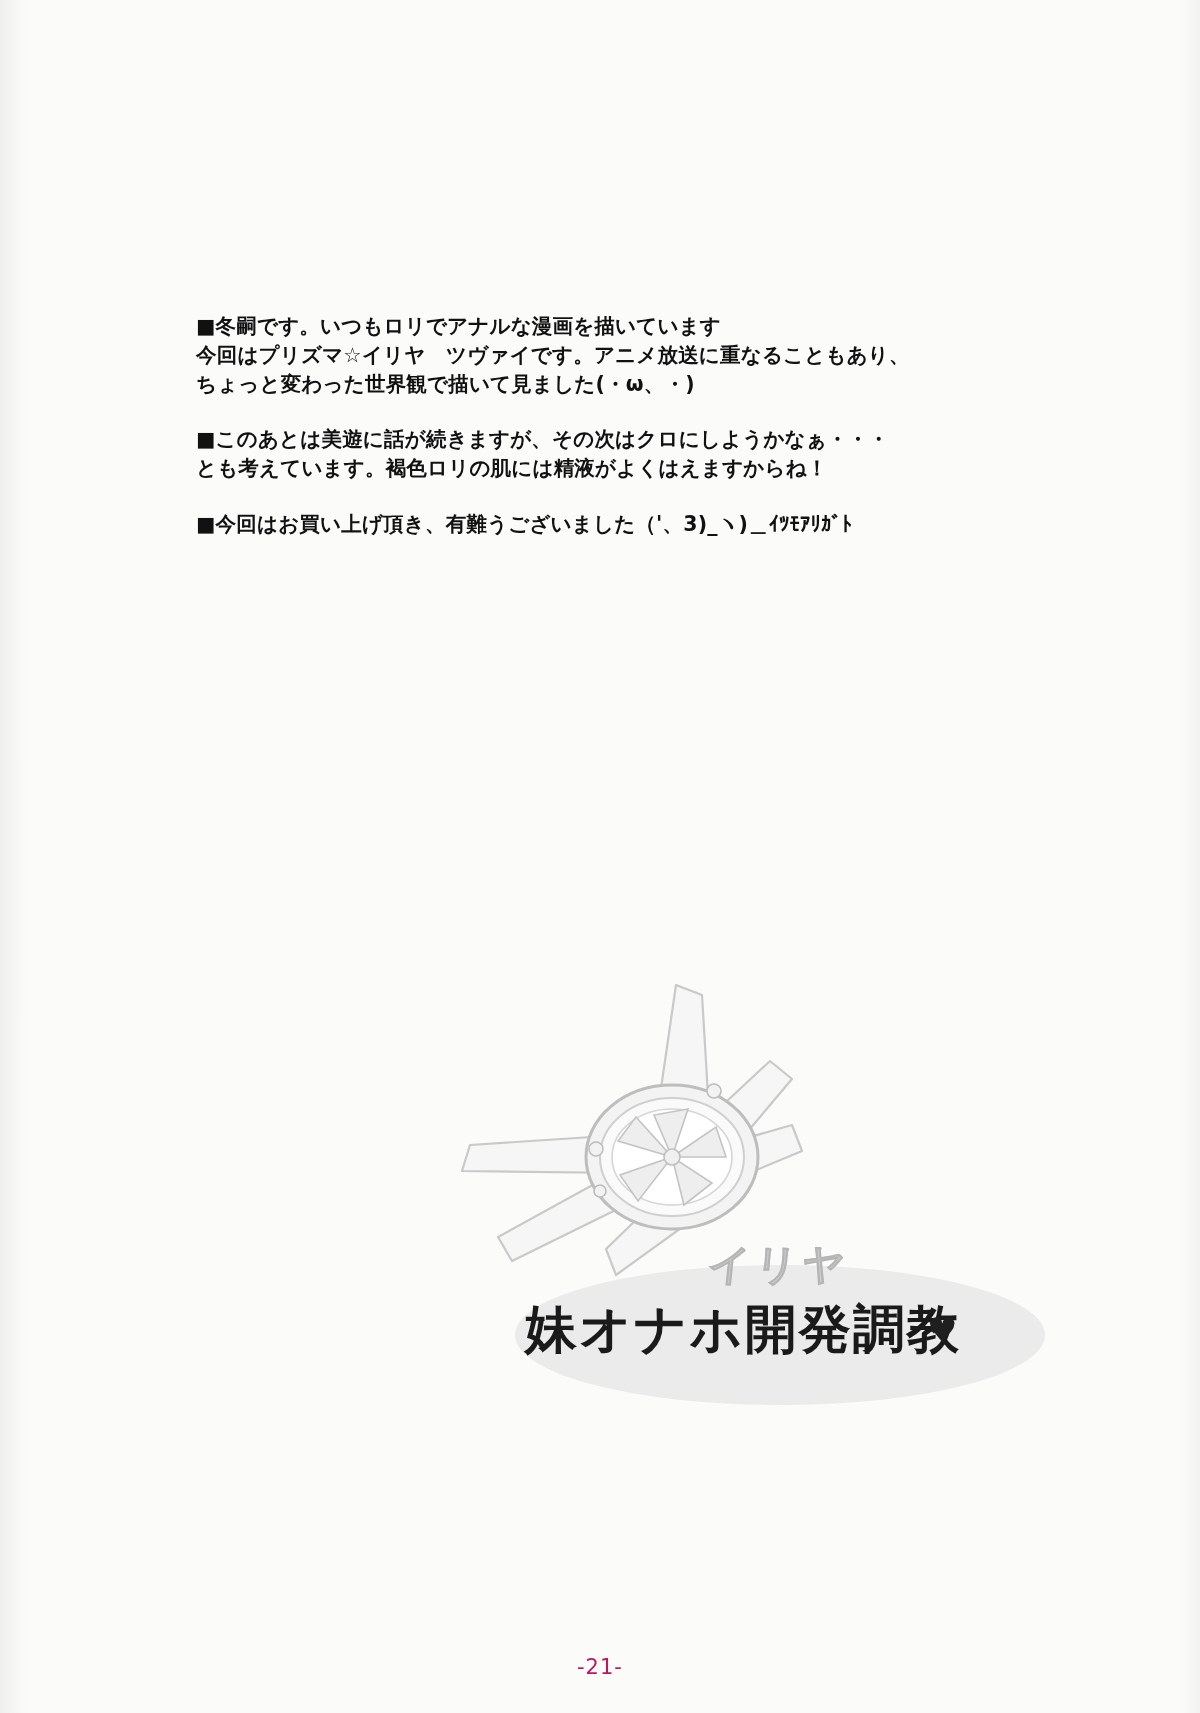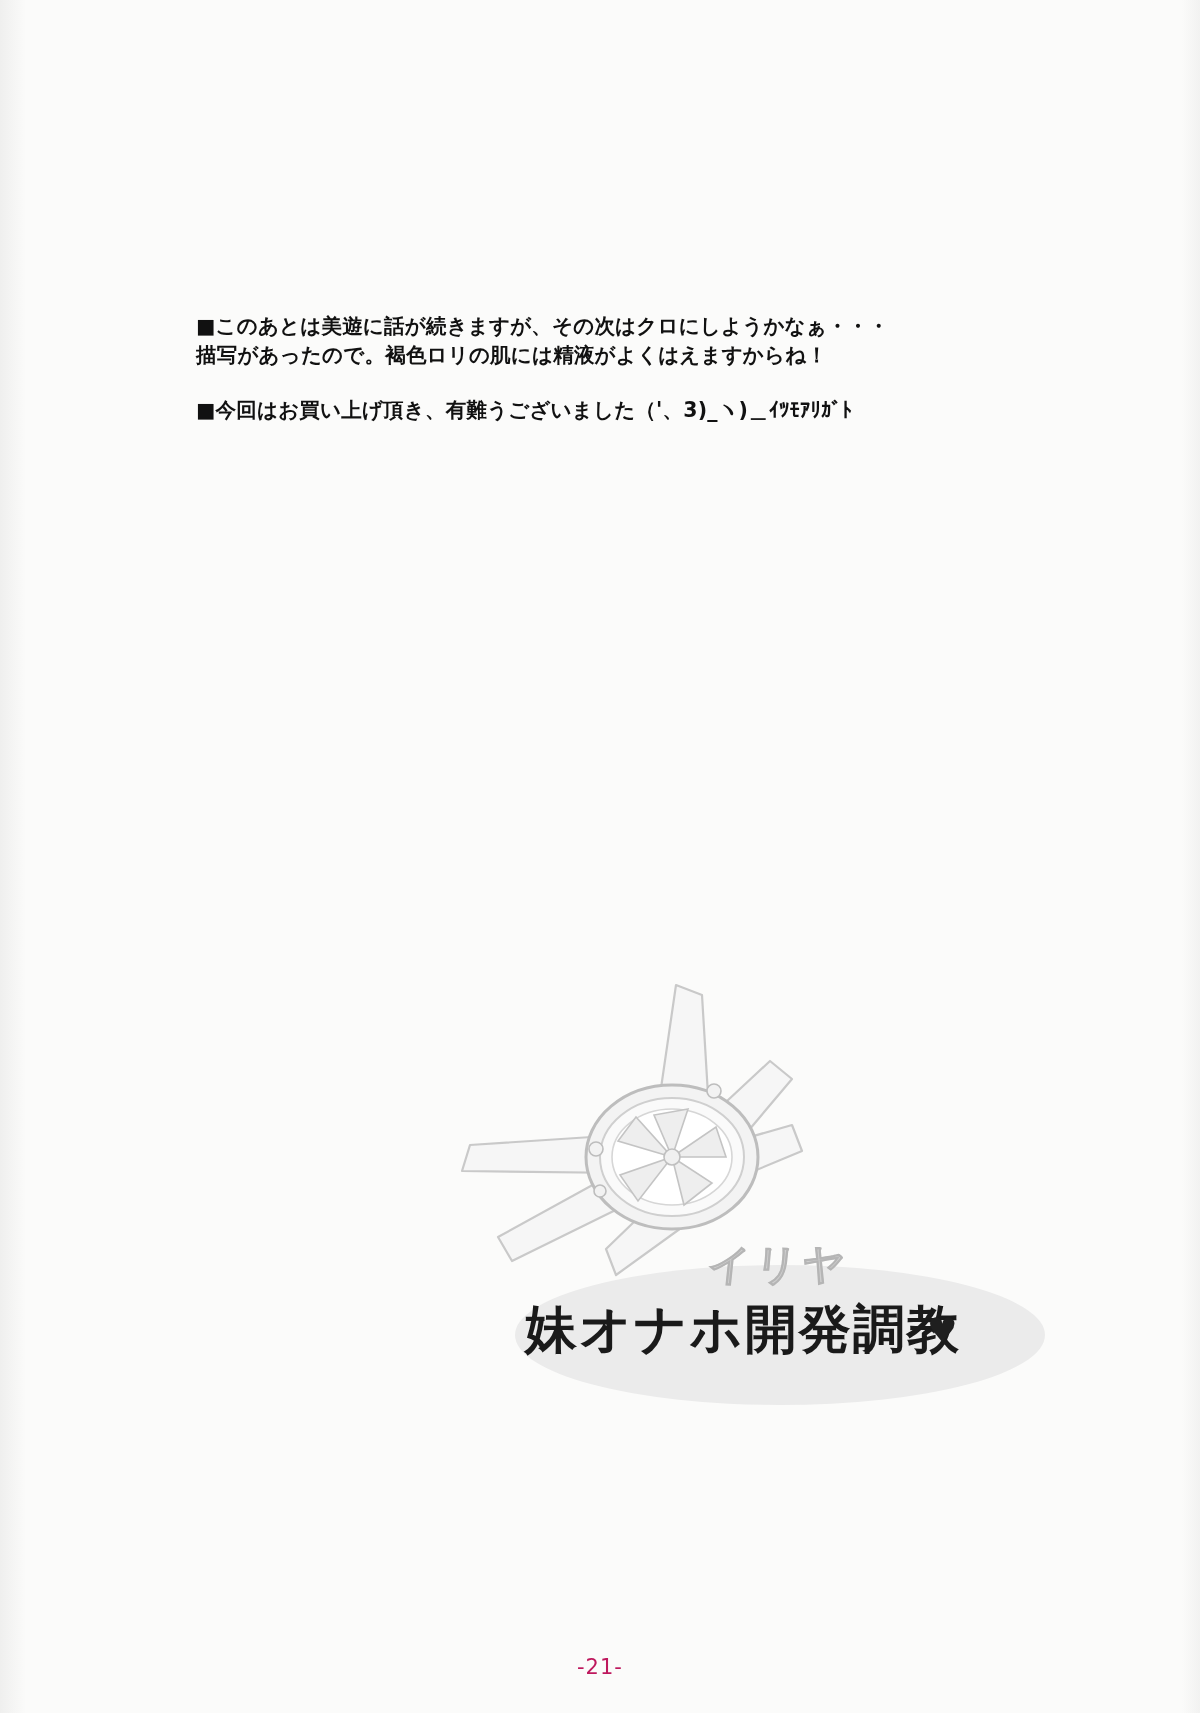--- a/index.html
+++ b/index.html
@@ -117,22 +117,25 @@
     font-family: "DejaVu Sans", "Liberation Sans", sans-serif;
     letter-spacing: 1px;
   }
 </style>
 </head>
 <body>
 
 <div class="page">
 
   <div class="afterword">
+    <p>■冬嗣です。いつもロリでアナルな漫画を描いています
+今回はプリズマ☆イリヤ　ツヴァイです。アニメ放送に重なることもあり、
+ちょっと変わった世界観で描いて見ました(・ω、・)</p>
     <p>■このあとは美遊に話が続きますが、その次はクロにしようかなぁ・・・
-描写があったので。褐色ロリの肌には精液がよくはえますからね！</p>
+とも考えています。褐色ロリの肌には精液がよくはえますからね！</p>
     <p>■今回はお買い上げ頂き、有難うございました（'、3)_ヽ)＿ｲﾂﾓｱﾘｶﾞﾄ</p>
   </div>
 
   <div class="logo-area">
 
     <div class="logo-ellipse"></div>
 
     <svg class="star-wand" viewBox="0 0 420 320">
       <g fill="#f6f6f6" stroke="#c9c9c9" stroke-width="2.2" stroke-linejoin="round">
 

